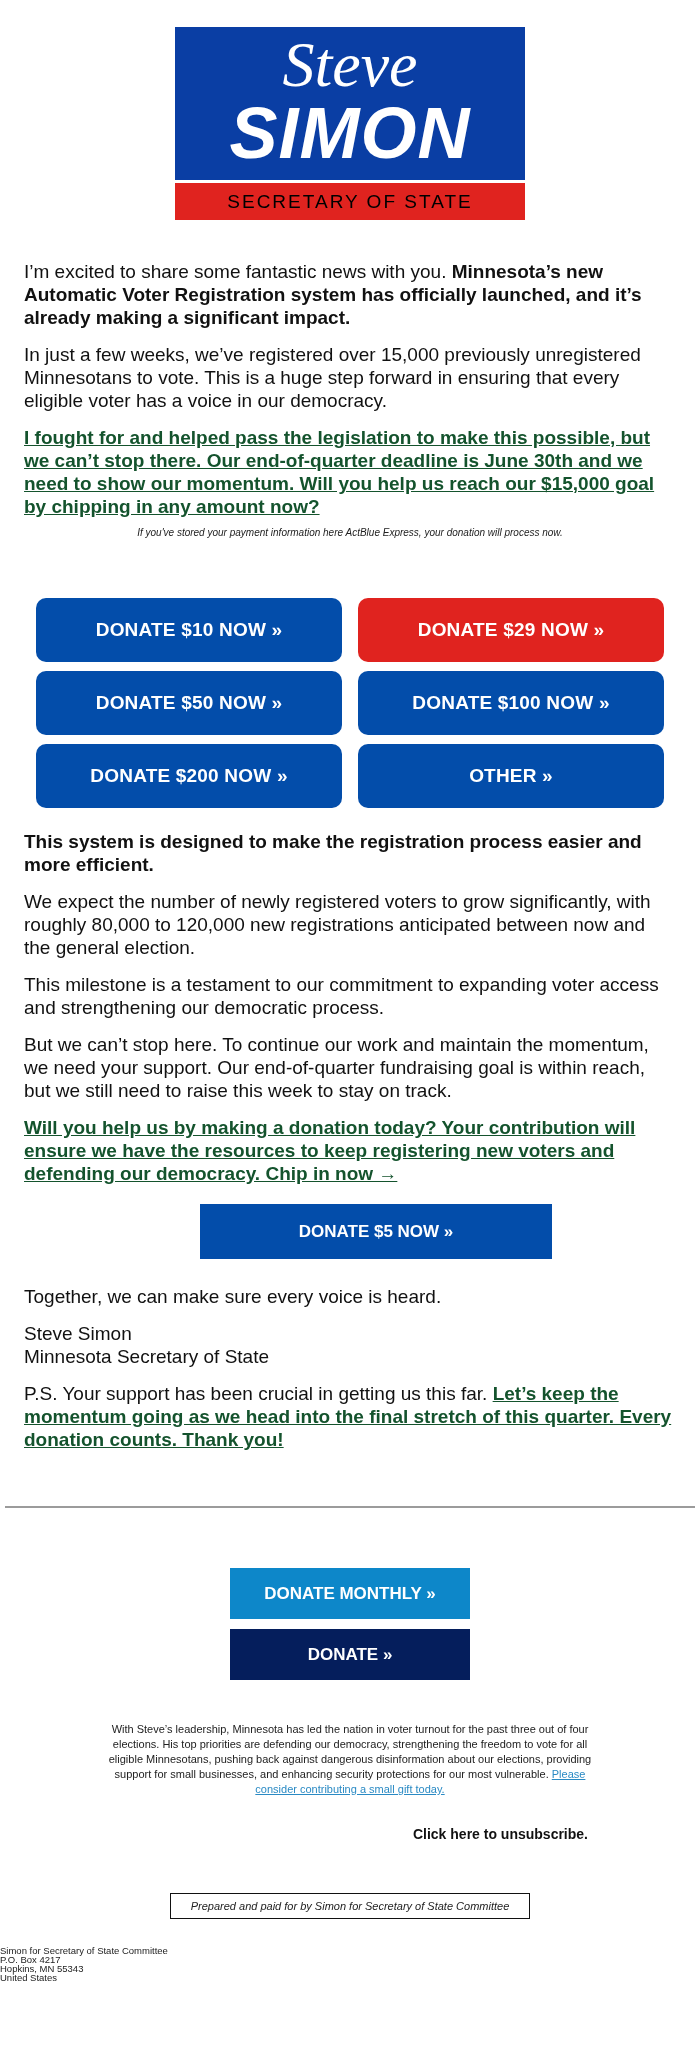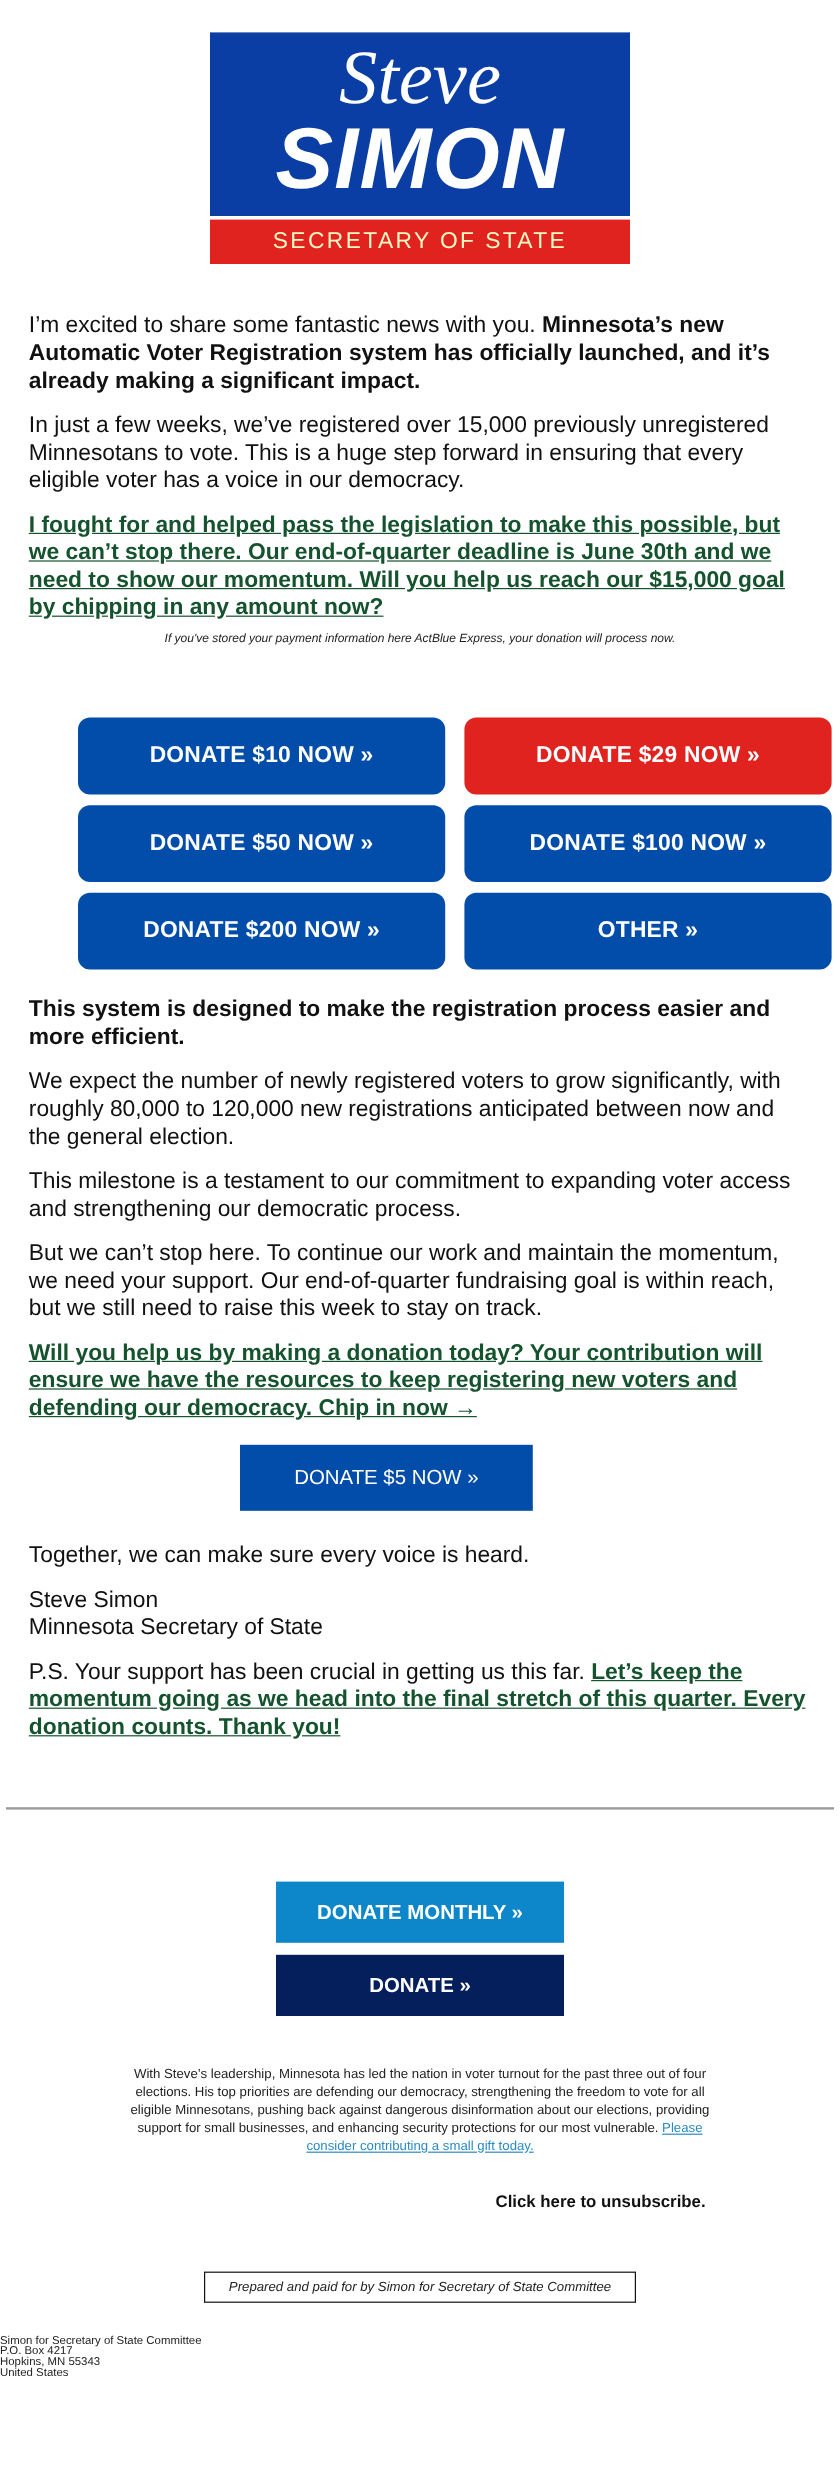--- a/index.html
+++ b/index.html
@@ -3,35 +3,35 @@
 <meta charset="utf-8">
 <style>
   * { box-sizing: border-box; margin: 0; padding: 0; }
   html, body { width: 700px; background: #ffffff; }
   body { font-family: "Liberation Sans", sans-serif; color: #111111; position: relative; height: 2070px; }
 
   .logo { position: absolute; left: 175px; top: 27px; width: 350px; height: 193px; }
   .logo-blue { position: absolute; left: 0; top: 0; width: 350px; height: 153px; background: #0a3ea4; }
   .logo-steve { position: absolute; left: 0; top: 6px; width: 100%; text-align: center; color: #fff; font-family: "Liberation Serif", serif; font-style: italic; font-size: 64px; line-height: 64px; }
   .logo-simon { position: absolute; left: 0; top: 68px; width: 100%; text-align: center; color: #fff; font-family: "Liberation Sans", sans-serif; font-weight: bold; font-style: italic; font-size: 72px; line-height: 76px; letter-spacing: 1px; }
-  .logo-red { position: absolute; left: 0; top: 156px; width: 350px; height: 37px; background: #e0231f; color: #fef9c3; text-align: center; font-size: 19px; line-height: 37px; letter-spacing: 2px; }
+  .logo-red { position: absolute; left: 0; top: 156px; width: 350px; height: 37px; background: #e0231f; color: #000000; text-align: center; font-size: 19px; line-height: 37px; letter-spacing: 2px; }
 
   .content { position: absolute; left: 24px; top: 260px; width: 652px; font-size: 19px; line-height: 23px; }
   .content p { margin-bottom: 14px; }
   .link { color: #14532d; font-weight: bold; text-decoration: underline; }
   .small-note { font-size: 10px; font-style: italic; text-align: center; color: #222; line-height: 14px; }
 
   .grid { position: absolute; left: 36px; top: 598px; width: 628px; }
-  .gbtn { position: absolute; width: 306px; height: 64px; border-radius: 10px; background: #034daa; color: #fff; font-weight: bold; font-size: 19px; text-align: center; line-height: 64px; letter-spacing: 0.2px; margin-left: 29px; }
+  .gbtn { position: absolute; width: 306px; height: 64px; border-radius: 10px; background: #034daa; color: #fff; font-weight: bold; font-size: 19px; text-align: center; line-height: 64px; letter-spacing: 0.2px; }
   .gbtn.red { background: #e0231f; }
 
   .p2 { position: absolute; left: 24px; top: 830px; width: 652px; font-size: 19px; line-height: 23px; }
   .p2 p { margin-bottom: 14px; }
 
-  .btn5 { position: absolute; left: 200px; top: 1204px; width: 244px; height: 55px; background: #034daa; color: #fff; font-weight: normal; font-size: 17px; text-align: center; line-height: 55px; }
+  .btn5 { position: absolute; left: 200px; top: 1204px; width: 352px; height: 55px; background: #034daa; color: #fff; font-weight: bold; font-size: 17px; text-align: center; line-height: 55px; }
 
   .p3 { position: absolute; left: 24px; top: 1285px; width: 652px; font-size: 19px; line-height: 23px; }
   .p3 p { margin-bottom: 14px; }
 
   .divider { position: absolute; left: 5px; top: 1506px; width: 690px; height: 2px; background: #9b9b9b; }
 
   .btn-monthly { position: absolute; left: 230px; top: 1568px; width: 240px; height: 51px; background: #0d87c9; color: #fff; font-weight: bold; font-size: 17px; text-align: center; line-height: 51px; }
   .btn-donate { position: absolute; left: 230px; top: 1629px; width: 240px; height: 51px; background: #051e5c; color: #fff; font-weight: bold; font-size: 17px; text-align: center; line-height: 51px; }
 
   .footer-text { position: absolute; left: 100px; top: 1722px; width: 500px; font-size: 11px; line-height: 15px; text-align: center; color: #222; }

